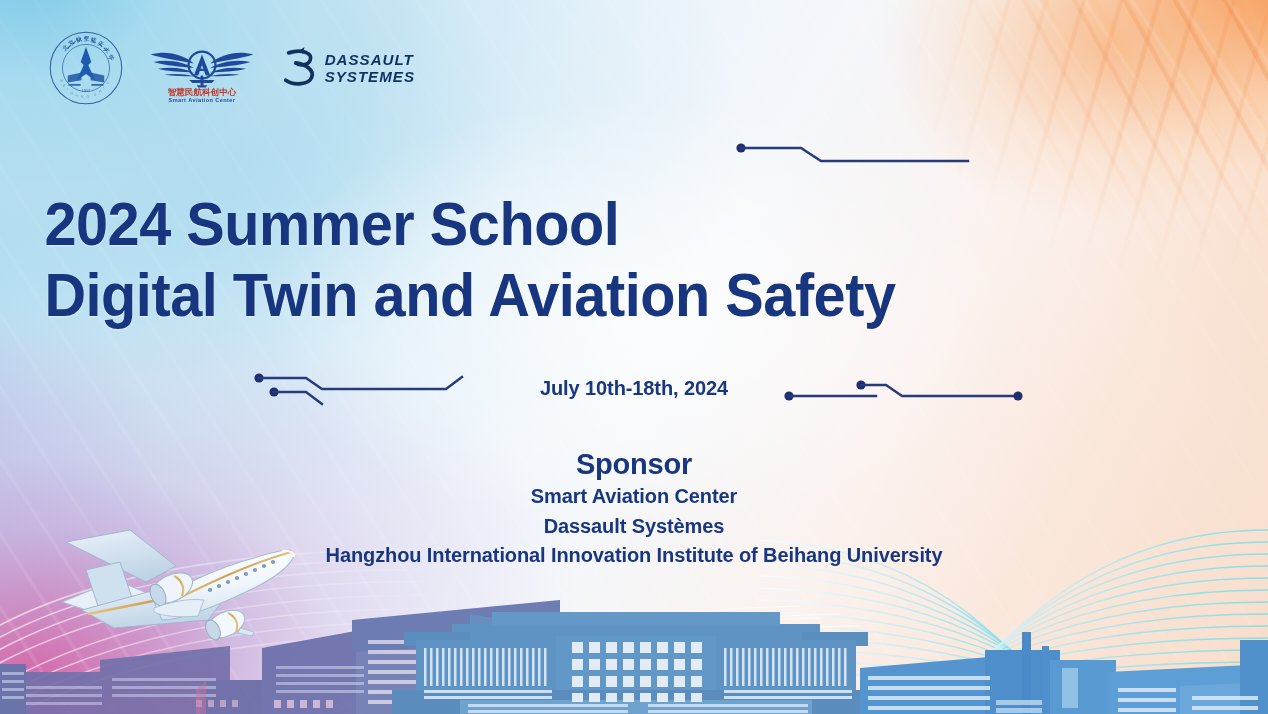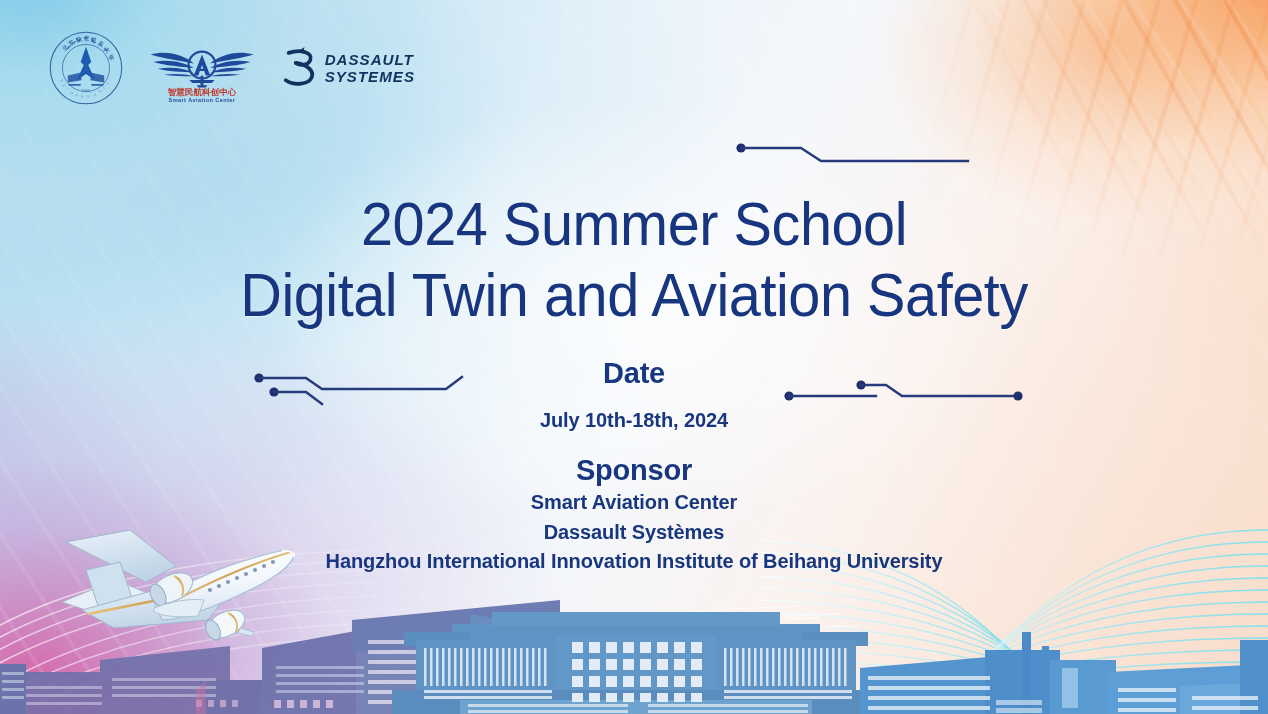--- a/index.html
+++ b/index.html
@@ -89,42 +89,42 @@
     display:flex; align-items:center; gap:22px;
     z-index:6;
   }
   .logo-buaa { width:76px; height:76px; }
   .logo-sac  { width:112px; height:76px; }
   .logo-ds   { width:144px; height:48px; }
 
   
   #headline {
     position:absolute; left:0; right:0; top:192px;
-    text-align:center; z-index:5;
+    text-align:left; z-index:5;
     color:#17367f;
     font-family:"Liberation Sans", sans-serif;
-    font-weight:normal;
+    font-weight:bold;
     letter-spacing:-0.5px;
     line-height:1.02;
     text-shadow:0 1px 2px rgba(255,255,255,0.55);
   }
   #headline .l1 { display:block; font-size:62px; transform:scaleX(0.93); }
   #headline .l2 { display:block; font-size:62px; margin-top:8px; transform:scaleX(0.93); }
 
   .sect { position:absolute; left:0; right:0; text-align:center; z-index:5;
           color:#18377f; font-weight:bold; }
   .sect .hd { font-size:29px; letter-spacing:-0.2px; }
   .sect .ln { font-size:20px; letter-spacing:-0.1px; }
 
   #date-block    { top:358px; }
   #date-block .hd{ line-height:1.1; }
   #date-block .ln{ margin-top:19px; }
 
   #sponsor-block { top:448px; }
-  #sponsor-block .hd { line-height:1.12;margin-top:6px; }
+  #sponsor-block .hd { line-height:1.12; }
   #sponsor-block .ln { margin-top:3px; line-height:1.32; }
 
   
   #traces { z-index:4; }
   .trace-line { fill:none; stroke:#263a7c; stroke-width:2.4; stroke-linecap:square; stroke-linejoin:miter; }
   .trace-dot  { fill:#1f2f6e; }
 
   
   #city { z-index:3; }
   #waves { z-index:2; }
@@ -623,21 +623,20 @@
       </g>
     </svg>
   </div>
 
   <h1 id="headline">
     <span class="l1">2024 Summer School</span>
     <span class="l2">Digital Twin and Aviation Safety</span>
   </h1>
 
   <div class="sect" id="date-block">
-    <div class="hd">Date</div>
     <div class="ln">July 10th-18th, 2024</div>
   </div>
 
   <div class="sect" id="sponsor-block">
     <div class="hd">Sponsor</div>
     <div class="ln">Smart Aviation Center</div>
     <div class="ln">Dassault Systèmes</div>
     <div class="ln">Hangzhou International Innovation Institute of Beihang University</div>
   </div>
 

